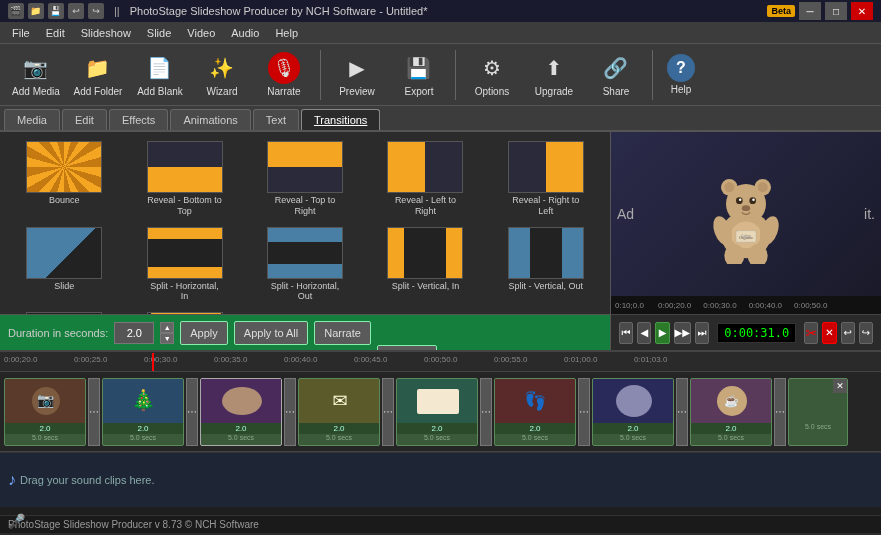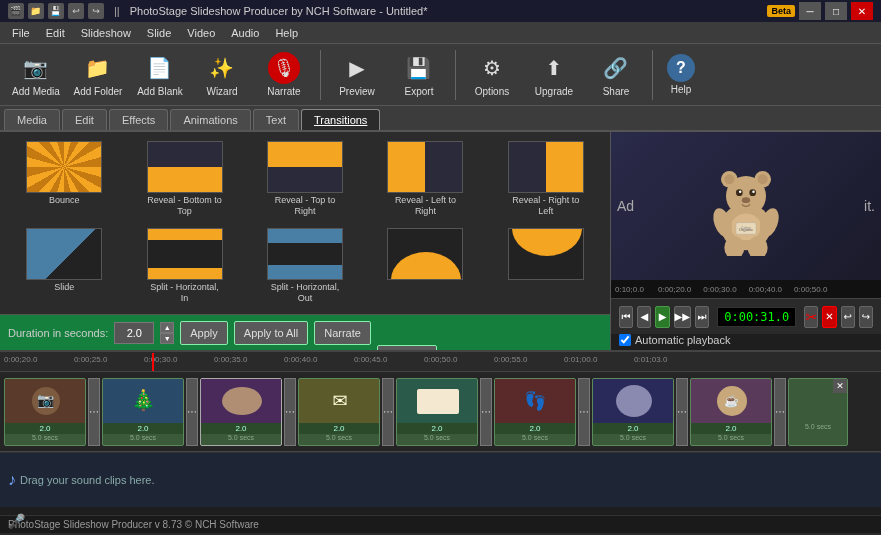--- a/index.html
+++ b/index.html
@@ -614,20 +614,28 @@
         <span class="transition-label">Slide</span>
       </div>
       <div class="transition-item">
         <div class="transition-thumb" style="background:linear-gradient(to bottom, #f4a522 22%, #222 22%, #222 78%, #f4a522 78%);"></div>
         <span class="transition-label">Split - Horizontal, In</span>
       </div>
       <div class="transition-item">
         <div class="transition-thumb" style="background:linear-gradient(to top, #4a7fa5 28%, #222 28%, #222 72%, #4a7fa5 72%);"></div>
         <span class="transition-label">Split - Horizontal, Out</span>
       </div>
+      <div class="transition-item">
+        <div class="transition-thumb" style="background:linear-gradient(to right, #f4a522 22%, #222 22%, #222 78%, #f4a522 78%);"></div>
+        <span class="transition-label">Split - Vertical, In</span>
+      </div>
+      <div class="transition-item">
+        <div class="transition-thumb" style="background:linear-gradient(to left, #4a7fa5 28%, #222 28%, #222 72%, #4a7fa5 72%);"></div>
+        <span class="transition-label">Split - Vertical, Out</span>
+      </div>
 
       <div class="transition-item">
         <div class="transition-thumb" style="background:#222;">
           <svg width="76" height="52">
             <rect width="76" height="52" fill="#222"></rect>
             <ellipse cx="38" cy="52" rx="35" ry="28" fill="#f4a522"></ellipse>
           </svg>
         </div>
 
       </div>
@@ -713,24 +721,20 @@
       <button class="transport-btn">⏭</button>
       <div id="timecode-display">0:00:31.0</div>
       <button class="transport-btn" style="margin-left:4px;">
         <span class="cut-icon">✂</span>
       </button>
       <button class="transport-btn" style="background:#c00;border-color:#f00;">✕</button>
       <button class="transport-btn">↩</button>
       <button class="transport-btn">↪</button>
     </div>
 
-    <div id="autoplay-row">
-      <input type="checkbox" checked="" id="autoplay-cb" style="">
-      <label for="autoplay-cb">Automatic playback</label>
-    </div>
   </div>
 </div>
 
 <div id="timeline">
 
   <div id="timeline-ruler">
     <div style="position:relative;width:100%;height:18px;">
       <span class="ruler-mark" style="left:0px;">0:00;20.0</span>
       <span class="ruler-mark" style="left:70px;">0:00;25.0</span>
       <span class="ruler-mark" style="left:140px;">0:00;30.0</span>

